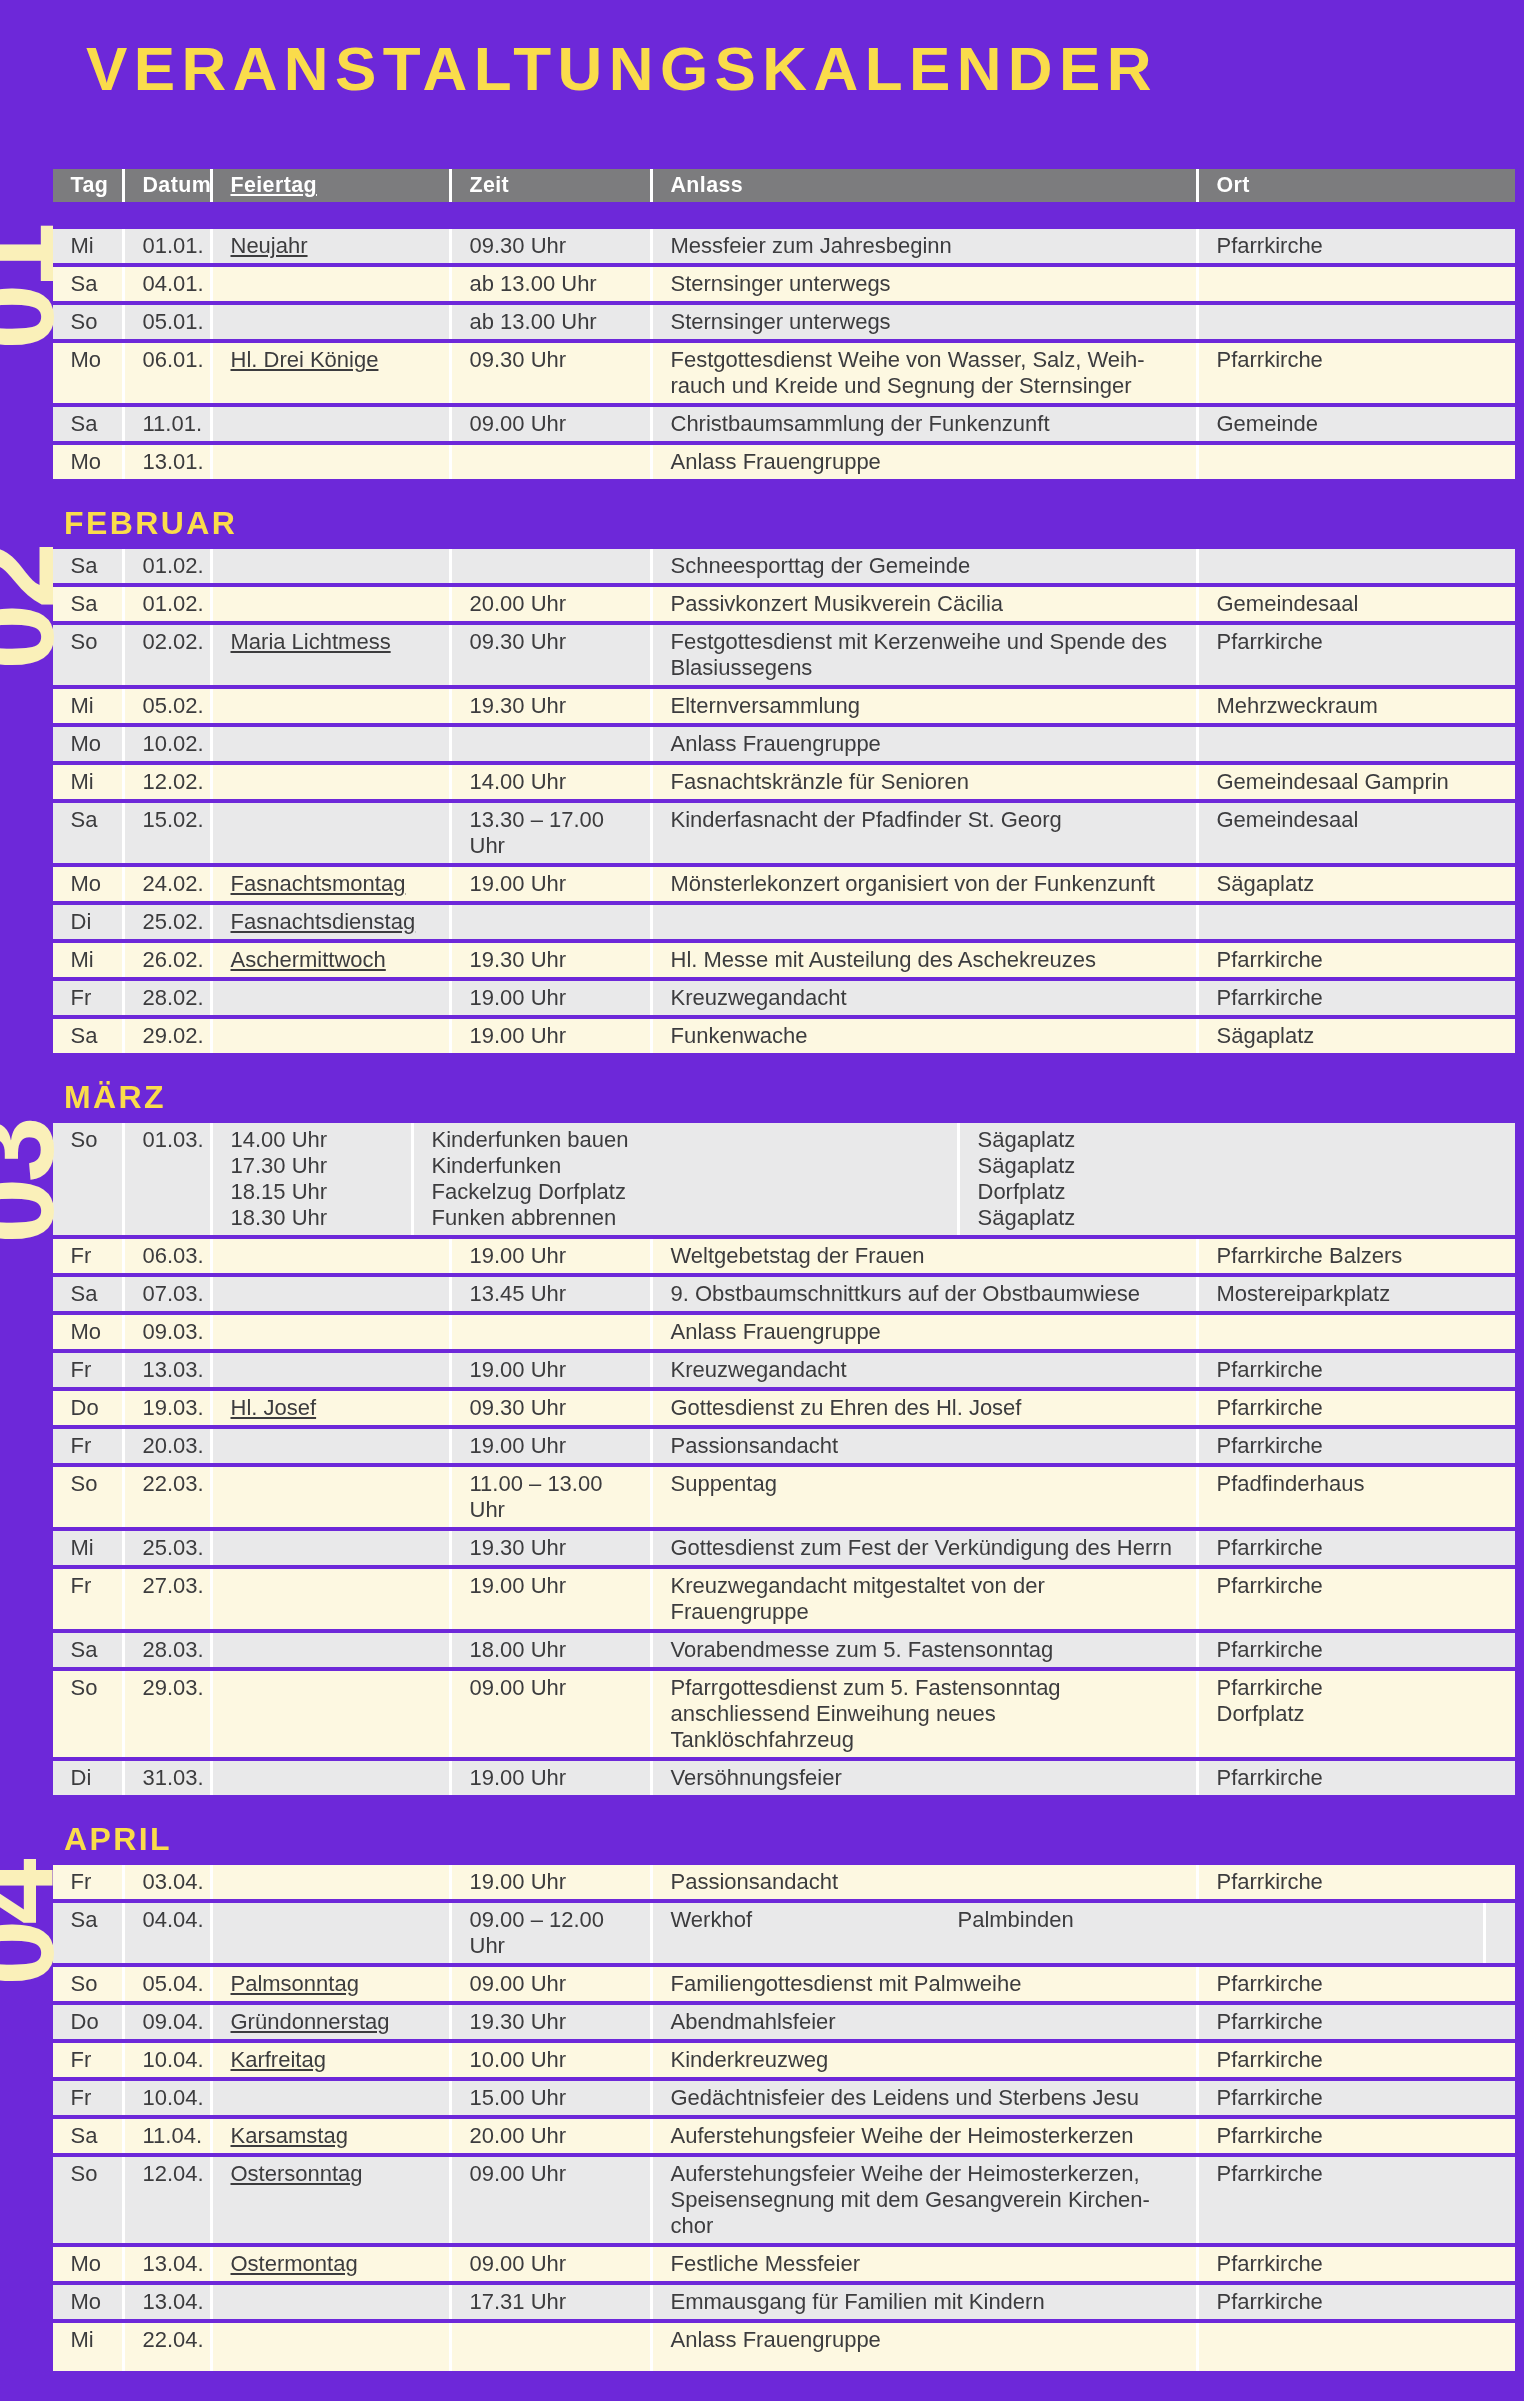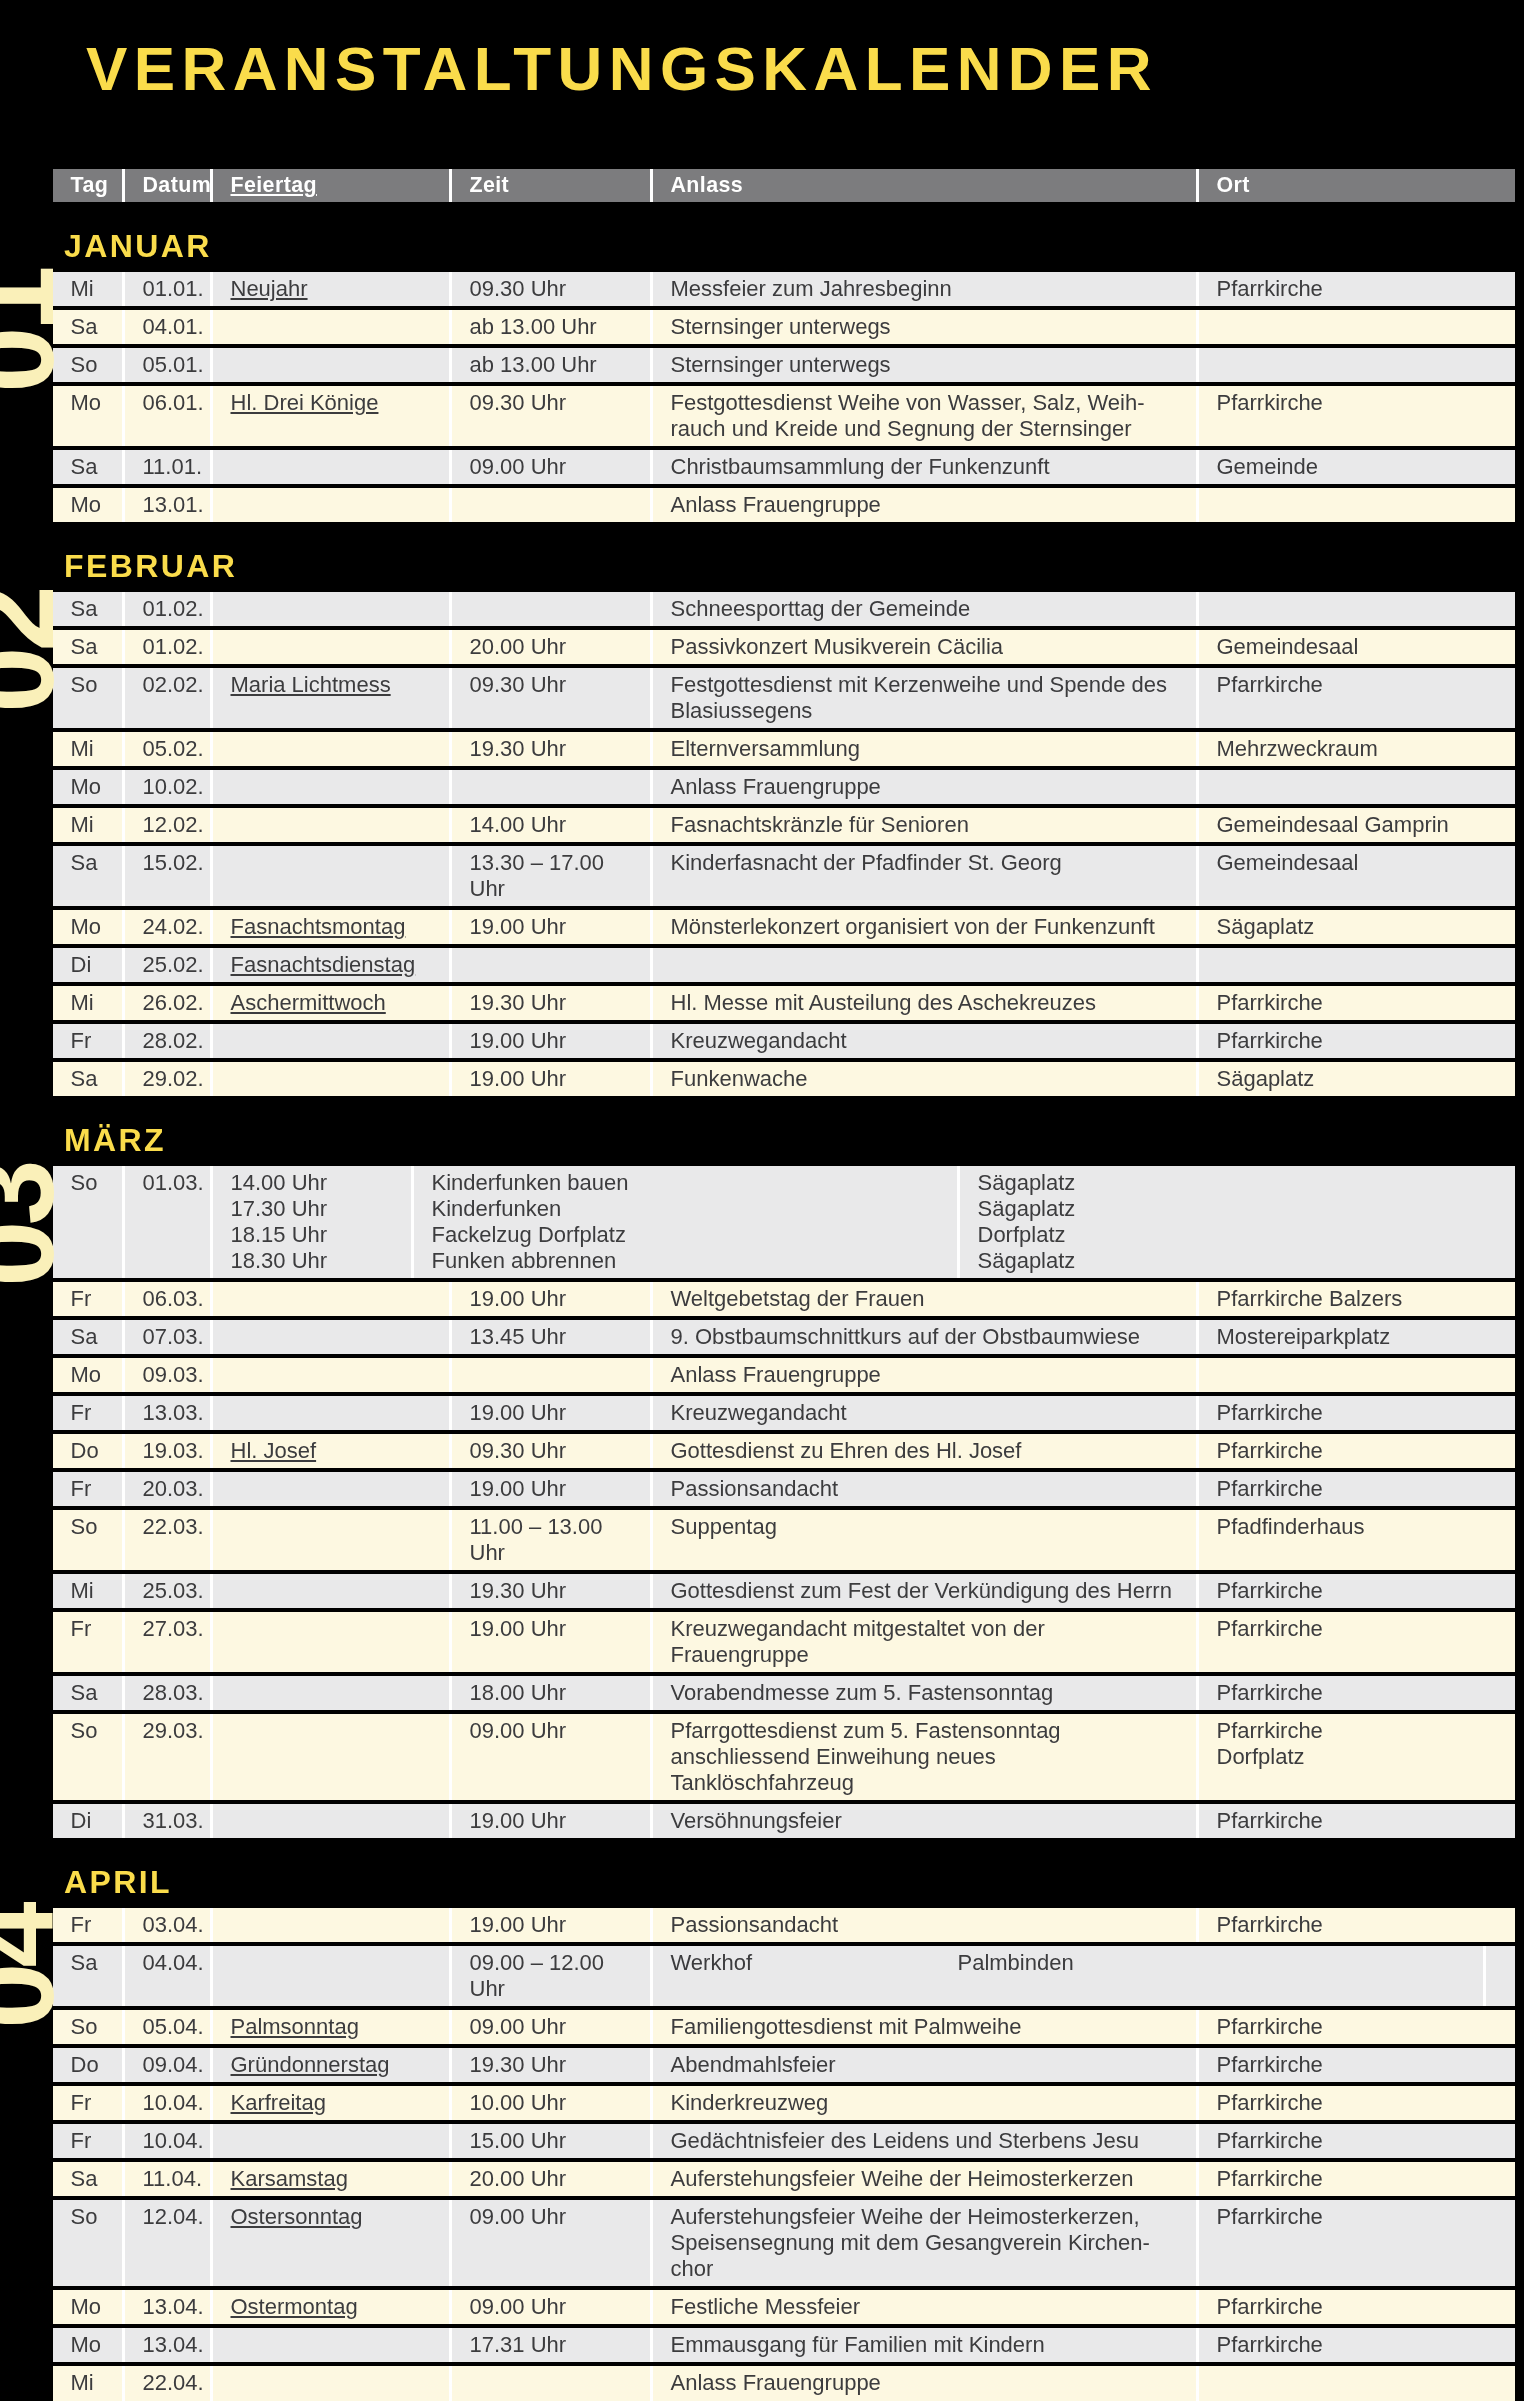--- a/index.html
+++ b/index.html
@@ -8,21 +8,21 @@
     --hdr:#7C7C7E;
     --gray:#E9E9EA;
     --yellow:#FDF8E1;
     --text:#3C3C3E;
   }
   *{margin:0;padding:0;box-sizing:border-box;}
   body{background:#fff;}
   .page{
     position:relative;
     width:1525px;height:2401px;
-    background:#000000;
+    background:#6d28d9;
     overflow:hidden;
     font-family:"Liberation Sans", sans-serif;
     color:var(--text);
   }
   .title{
     margin:35px 0 0 86px;
     font-size:62px;
     font-weight:bold;
     letter-spacing:6.4px;
     color:var(--accent);
@@ -117,21 +117,20 @@
       <div class="cell c-day">Tag</div>
       <div class="cell c-date">Datum</div>
       <div class="cell c-holiday">Feiertag</div>
       <div class="cell c-time">Zeit</div>
       <div class="cell c-event">Anlass</div>
       <div class="cell c-place">Ort</div>
     </div>
 
     <div id="sections">
         <div class="section">
-          <h2 class="section-heading">JANUAR</h2>
           <div class="rows">
             <div class="big-num">
               <span>01</span>
             </div>
             <div class="row bg-gray">
               <div class="cell c-day">
                 <div class="line">Mi</div>
               </div>
               <div class="cell c-date">
                 <div class="line">01.01.</div>

